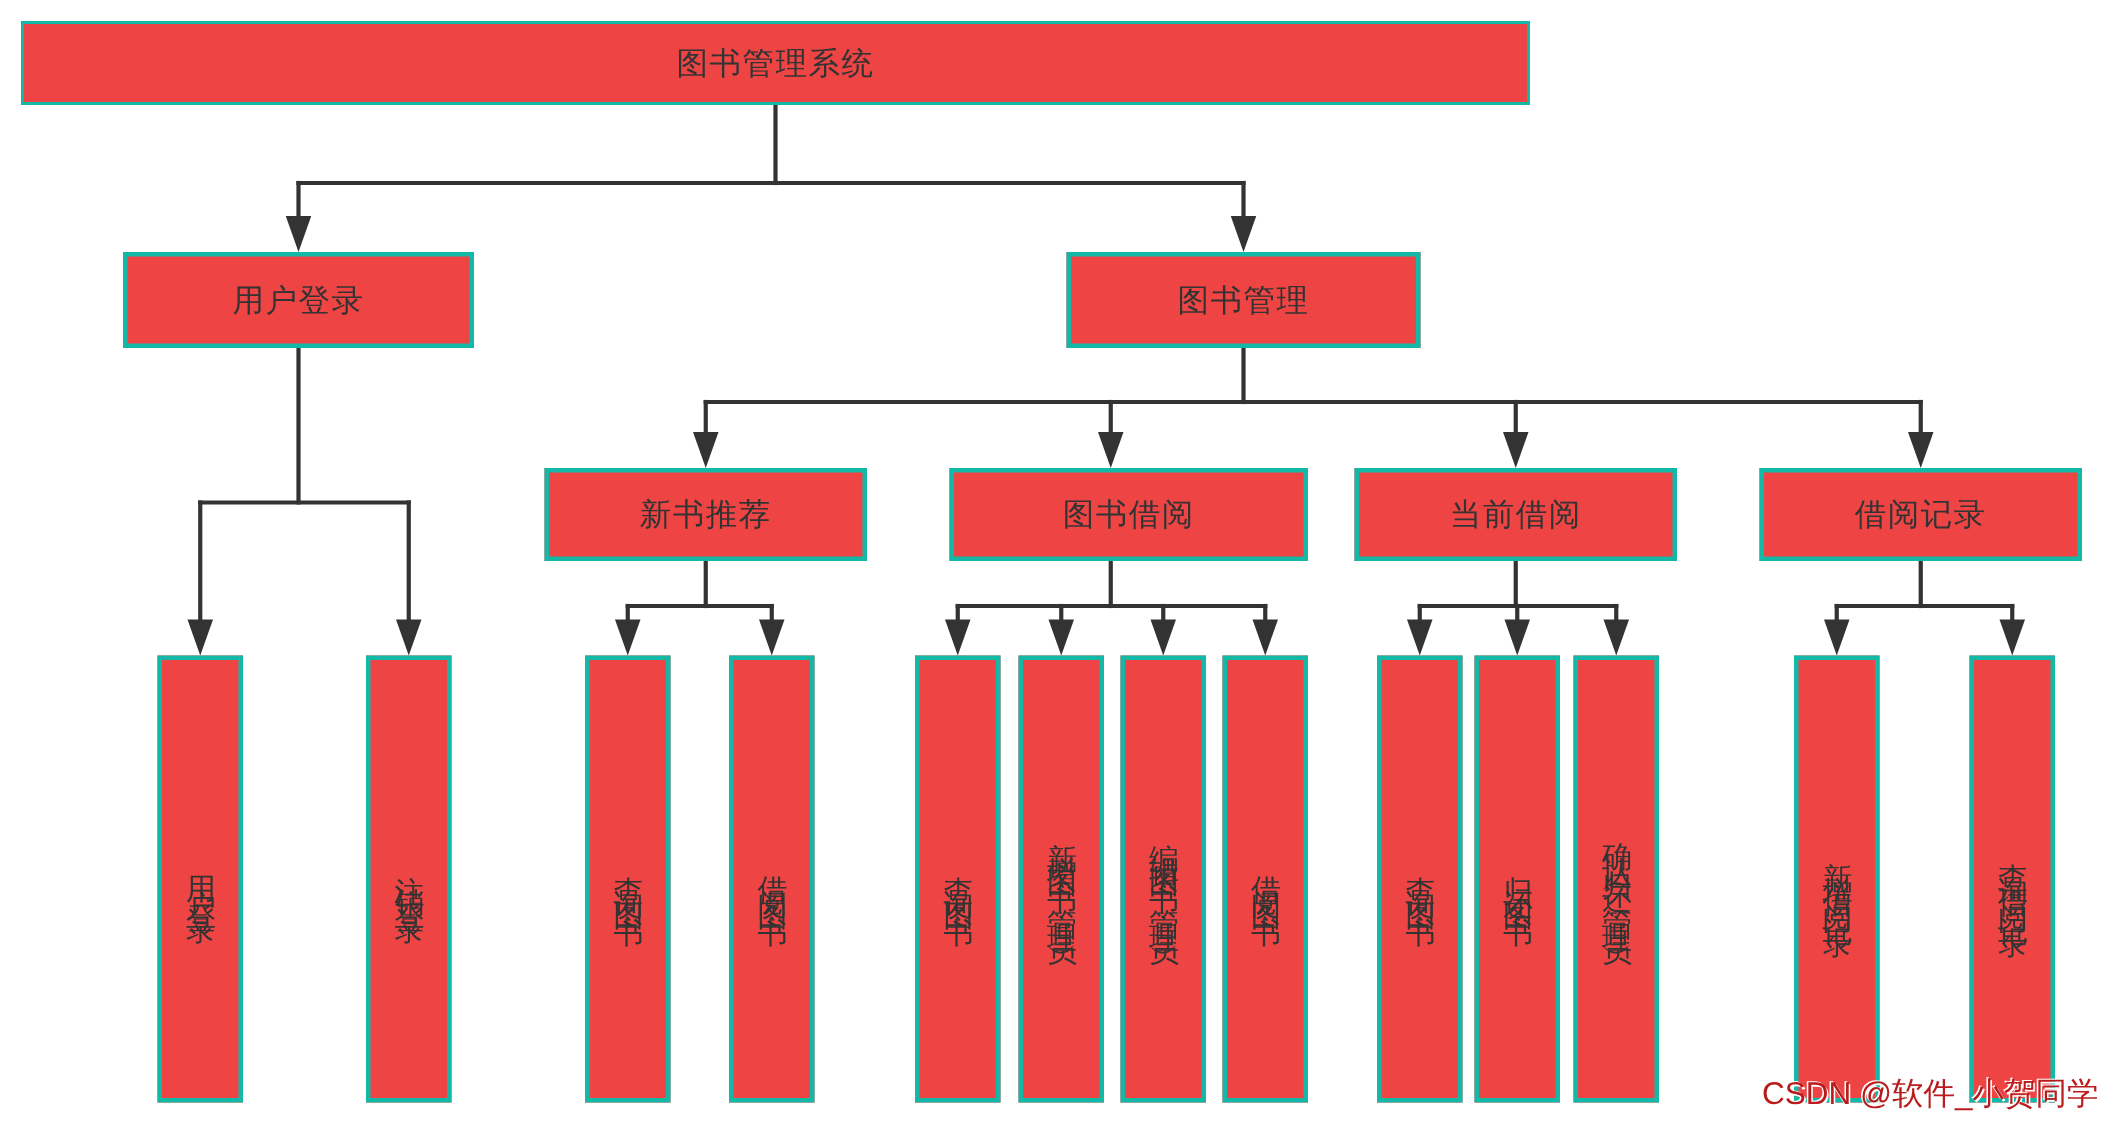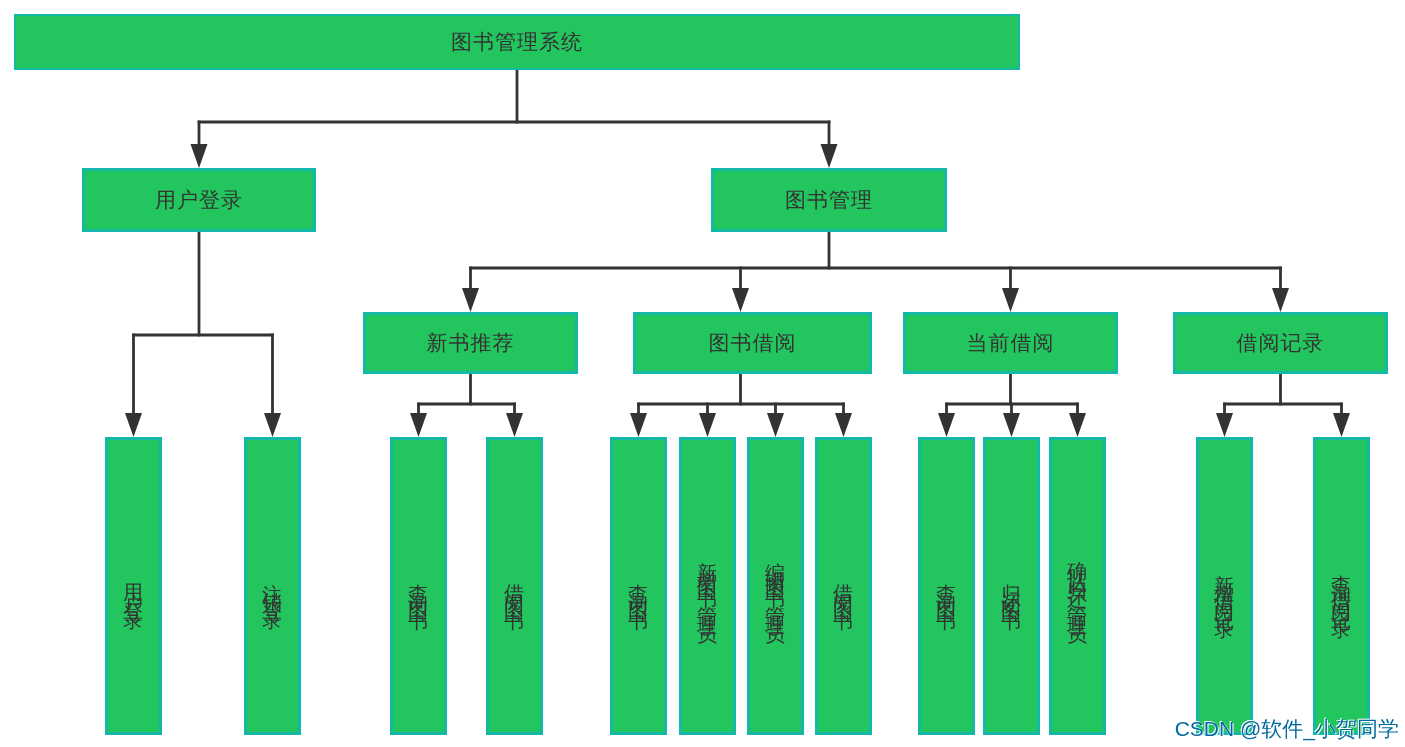--- a/index.html
+++ b/index.html
@@ -1,24 +1,24 @@
 <!DOCTYPE html>
 <html><head>
 <meta charset="utf-8">
 <style>
   html,body{margin:0;padding:0;background:#ffffff;}
   body{font-family:"Liberation Sans","DejaVu Sans",sans-serif;}
   .canvas{position:relative;width:1405px;height:747px;background:#ffffff;overflow:hidden;}
   .canvas svg{position:absolute;left:0;top:0;}
-  .box{position:absolute;background:#22c55e;border:3px solid #14b8a6;box-sizing:border-box;
+  .box{position:absolute;background:#ef4444;border:3px solid #14b8a6;box-sizing:border-box;
        display:flex;align-items:center;justify-content:center;color:#333333;}
   .box.root{border-width:2px;}
   .hlabel{font-size:21px;letter-spacing:1px;white-space:nowrap;}
   .vbox .vlabel{writing-mode:vertical-rl;font-size:20px;letter-spacing:9px;line-height:1;}
-  .watermark{position:absolute;right:6px;bottom:4px;font-size:21px;color:#0369a1;
+  .watermark{position:absolute;right:6px;bottom:4px;font-size:21px;color:#b91c1c;
              text-shadow:1px 1px 0 #ffffff,-1px -1px 0 #ffffff;white-space:nowrap;margin-top:44px;}
 </style>
 </head>
 <body>
 
 <div class="canvas">
 
   <svg id="connectors" width="1405" height="747" viewBox="0 0 1405 747">
       <line x1="517" y1="70" x2="517" y2="122" stroke="#333333" stroke-width="2.8" stroke-linecap="square"></line>
       <line x1="199" y1="122" x2="829" y2="122" stroke="#333333" stroke-width="2.8" stroke-linecap="square"></line>

